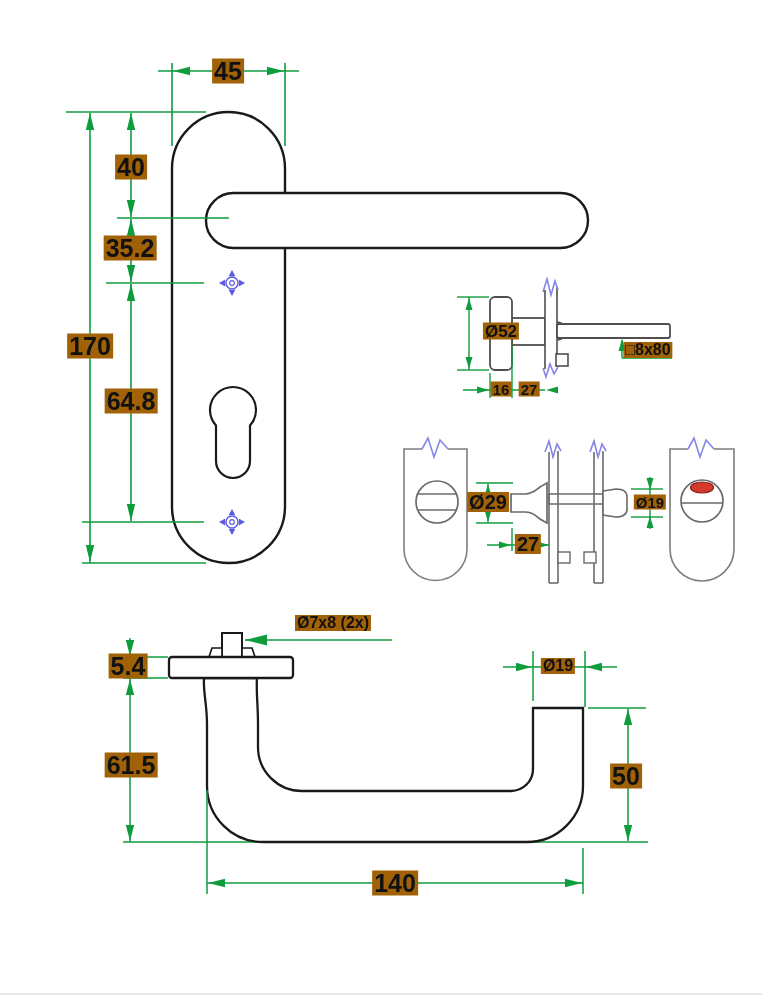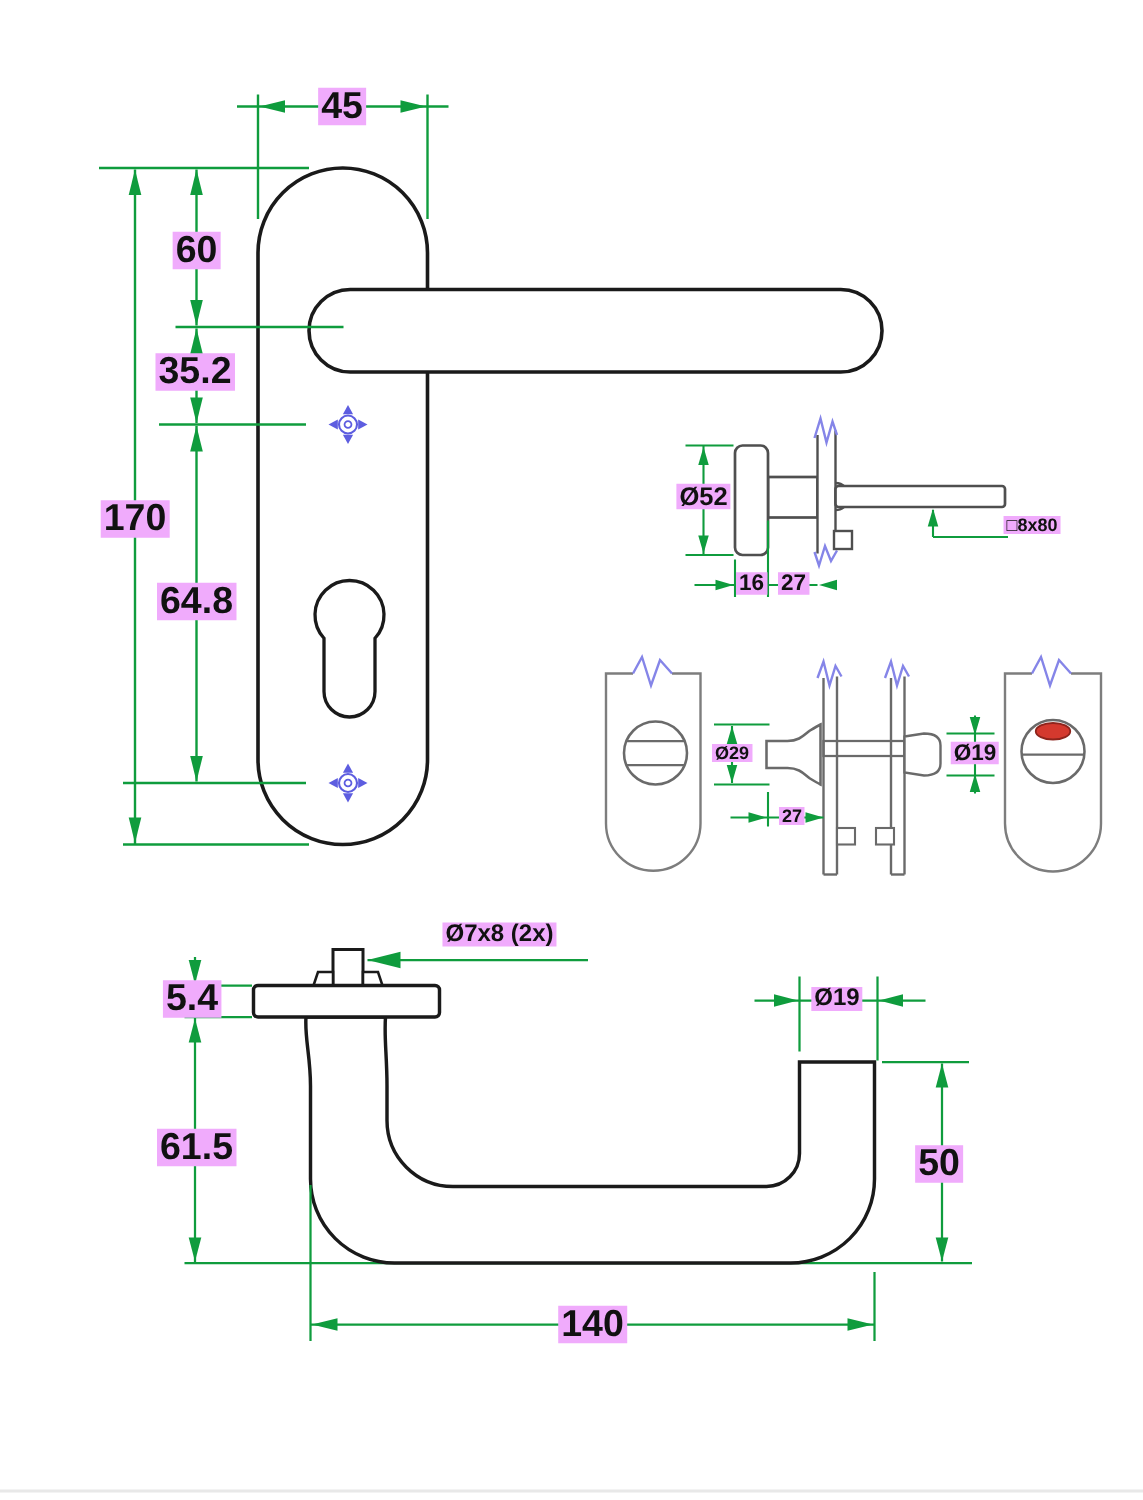--- a/index.html
+++ b/index.html
@@ -1,26 +1,26 @@
 <!DOCTYPE html>
 <html><head>
 <meta charset="utf-8">
 <style>
   html,body{margin:0;padding:0;background:#fff;}
   .stage{position:relative;width:762px;height:1000px;background:#ffffff;overflow:hidden;
          font-family:"Liberation Sans","DejaVu Sans",sans-serif;}
   .stage svg{position:absolute;left:0;top:0;}
   .lbl{position:absolute;transform:translate(-50%,-50%);font-weight:bold;color:#111;
-       background:#f0abfc;padding:0 2px;line-height:1;white-space:nowrap;}
+       background:#a16207;padding:0 2px;line-height:1;white-space:nowrap;}
   .s25{font-size:25px;}
   .s23{font-size:16px;}
-  .s17{font-size:17px;}
-  .s16{font-size:12px;}
+  .s17{font-size:17px;margin-left:32px;}
+  .s16{font-size:20px;}
   .s15{font-size:15px;}
-  .s12{font-size:12px;margin-left:40px;}
+  .s12{font-size:16px;}
 </style>
 </head>
 <body>
 
 <div class="stage">
 
 <svg width="762" height="1000" viewBox="0 0 762 1000">
   <defs>
     <g id="screwsym" stroke="#5d5de0" fill="#5d5de0">
       <circle r="6" fill="none" stroke-width="1.4"></circle>
@@ -183,21 +183,21 @@
     <polygon points="628,709 623.8,725 632.2,725"></polygon>
     <polygon points="628,841 623.8,825 632.2,825"></polygon>
     <polygon points="208,883 225,878.8 225,887.2"></polygon>
     <polygon points="582,883 565,878.8 565,887.2"></polygon>
   </g>
 
   <line x1="0" y1="994" x2="762" y2="994" stroke="#e8e8e8" stroke-width="2"></line>
 </svg>
 
 <div class="lbl s25" style="left:228px;top:71px">45</div>
-<div class="lbl s25" style="left:131px;top:167px">60</div>
+<div class="lbl s25" style="left:131px;top:167px">40</div>
 <div class="lbl s25" style="left:130px;top:248px">35.2</div>
 <div class="lbl s25" style="left:90px;top:346px">170</div>
 <div class="lbl s25" style="left:131px;top:401px">64.8</div>
 
 <div class="lbl s17" style="left:469px;top:331px">Ø52</div>
 <div class="lbl s15" style="left:501px;top:389px">16</div>
 <div class="lbl s15" style="left:529px;top:389px">27</div>
 <div class="lbl s12" style="left:648px;top:350px">□8x80</div>
 
 <div class="lbl s16" style="left:488px;top:502px">Ø29</div>

